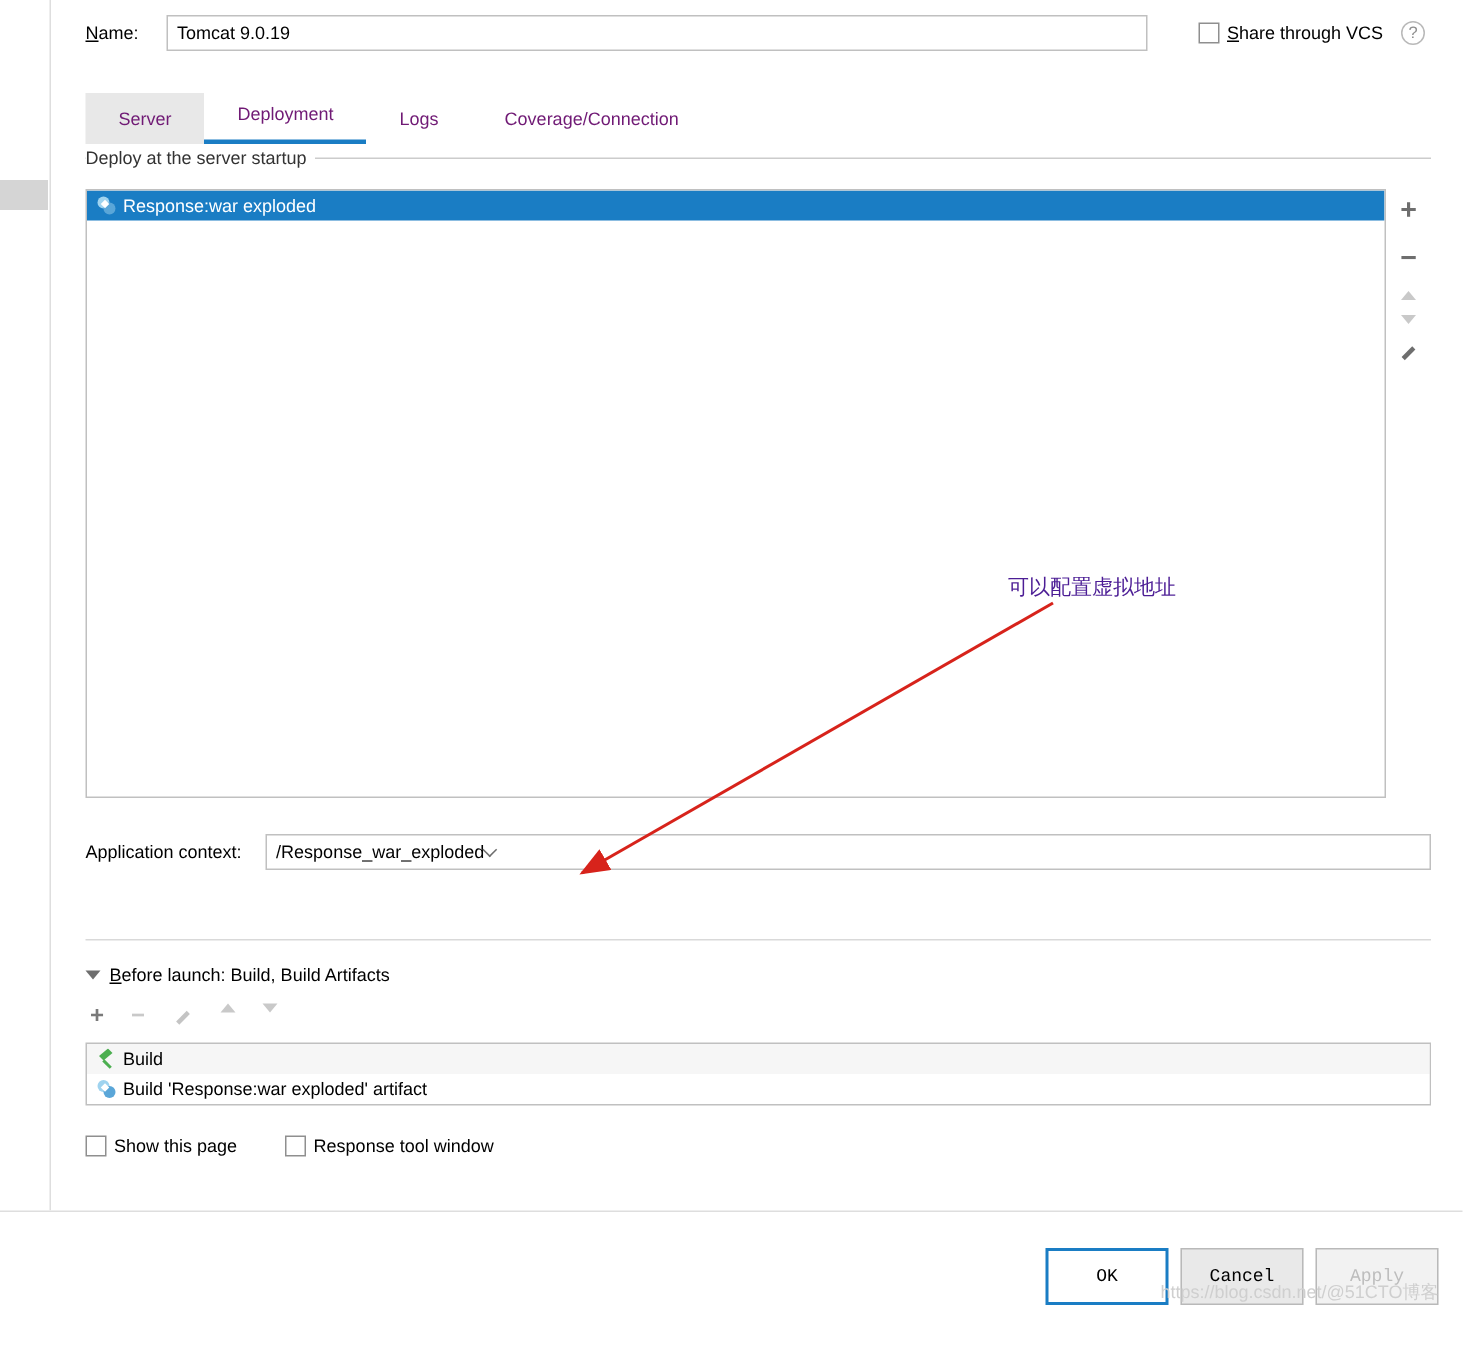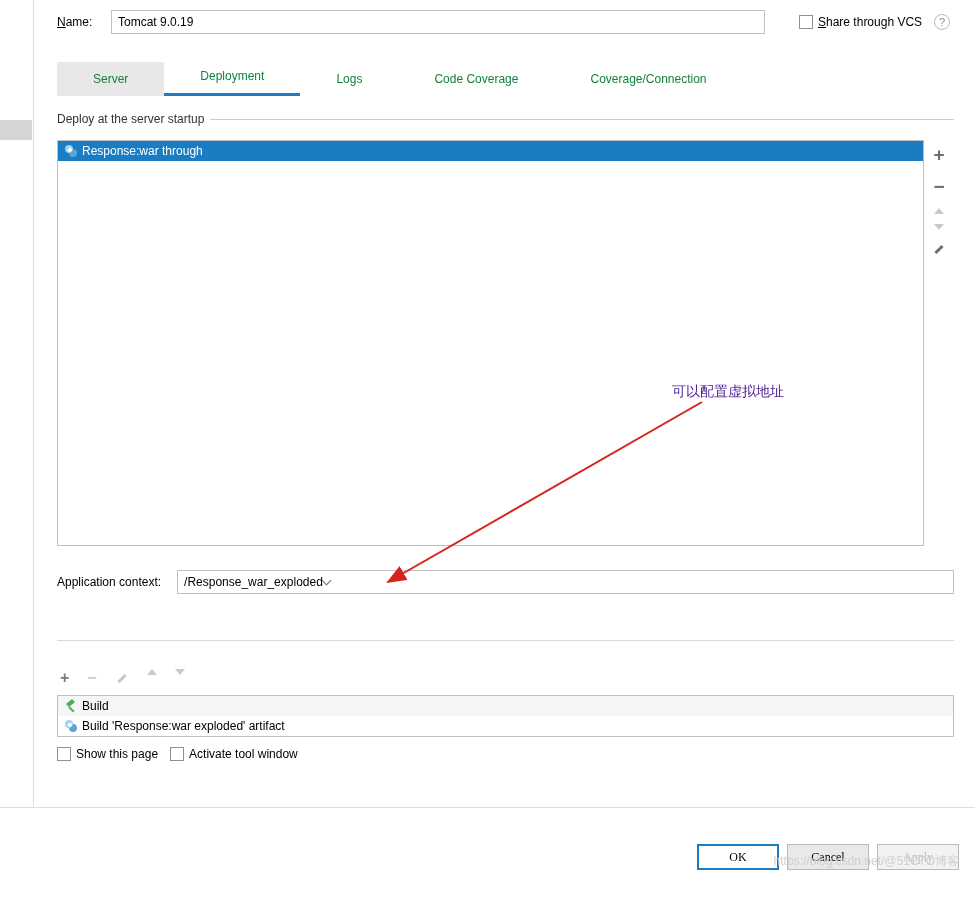--- a/index.html
+++ b/index.html
@@ -8,44 +8,44 @@
 .top-row{position:absolute;left:57px;top:8px;width:895px;height:28px;display:flex;align-items:center;gap:12px}
 .top-row .lbl{min-width:42px}
 .top-row input[type=text]{flex:0 0 654px;height:24px;border:1px solid #c0c0c0;padding:0 6px;font-family:inherit;font-size:12px}
 .chk{display:inline-flex;align-items:flex-end;gap:5px}
 .chk .box{width:14px;height:14px;border:1px solid #8f8f8f;display:inline-block;background:#fff}
 .help{width:16px;height:16px;border-radius:50%;border:1px solid #b9b9b9;color:#8f8f8f;display:inline-flex;align-items:center;justify-content:center;font-size:11px}
 .left-stub{position:absolute;left:0;top:0;width:34px;height:807px;border-right:1px solid #dedede}
 .left-stub .sel{position:absolute;left:0;top:120px;width:32px;height:20px;background:#d5d5d5}
 .panel{position:absolute;left:57px;top:56px;width:897px}
 .tabs{display:flex;align-items:flex-end;height:40px}
-.tab{padding:10px 36px;color:#15803d;cursor:default}
+.tab{padding:10px 22px;color:#701a75;cursor:default}
 .tab.active{background:#e8e8e8}
 .tab.sel{border-bottom:3px solid #1a7dc4}
-fieldset.deploy{margin:16px 0 0 0;border:1px solid #ccc;border-left:none;border-right:none;border-bottom:none;padding:14px 0 0 0;position:relative}
+fieldset.deploy{margin:2px 0 0 0;border:1px solid #ccc;border-left:none;border-right:none;border-bottom:none;padding:14px 0 0 0;position:relative}
 fieldset.deploy>legend{color:#333;padding:0 6px 0 0}
 .list-wrap{display:flex;align-items:stretch}
 .list{flex:1;height:406px;border:1px solid #c0c0c0;background:#fff;overflow:hidden}
 .row{height:20px;line-height:20px;padding:0 6px;display:flex;align-items:center;gap:4px}
 .row.sel{background:#1a7dc4;color:#fff}
 .side{width:30px;display:flex;flex-direction:column;align-items:center;gap:10px;padding:4px 0;color:#6e6e6e;font-size:19px;font-weight:bold}
 .appctx{display:flex;align-items:center;gap:16px;margin-top:24px}
 .appctx .sel-wrap{flex:1;position:relative}
 .appctx .sel-inner{width:100%;height:24px;border:1px solid #c0c0c0;background:#fff;display:flex;align-items:center;padding:0 6px;}
 .before{margin-top:46px;border-top:1px solid #d9d9d9;padding-top:16px}
 .bf-head{display:flex;align-items:center;gap:6px}
 .bf-tools{display:flex;gap:18px;margin:12px 0 8px 3px;color:#7a7a7a;font-size:16px;font-weight:bold}
 .bf-tools .dis{color:#c9c9c9}
 .bf-list{border:1px solid #c0c0c0;background:#fff}
 .bf-list .row{background:#f6f6f6}
 .bf-list .row+.row{background:#fff}
-.bf-opts{display:flex;gap:12px;margin-top:10px}
+.bf-opts{display:flex;gap:32px;margin-top:20px}
 .btm{position:absolute;left:0;top:807px;width:975px;height:89px;border-top:1px solid #dedede;background:#fff}
 .btn-row{position:absolute;right:16px;bottom:26px;display:flex;gap:8px}
-.btn{min-width:82px;height:26px;border:1px solid #b9b9b9;background:#e9e9e9;display:inline-flex;align-items:center;justify-content:center;font-family:Liberation Serif, serif;font-size:12px}
+.btn{min-width:82px;height:38px;border:1px solid #b9b9b9;background:#e9e9e9;display:inline-flex;align-items:center;justify-content:center;font-family:Liberation Mono, monospace;font-size:12px}
 .btn.primary{border:2px solid #1a7dc4;background:#fff}
 .btn.dis{color:#bdbdbd;background:#f2f2f2}
 .water{position:absolute;right:16px;bottom:26px;color:#cfcfcf;font-size:12px;pointer-events:none}
 .annot{position:absolute;color:#4c1d95;font-size:14px}
 .annot.text{left:672px;top:383px}
 svg.arrow{position:absolute;left:380px;top:398px;pointer-events:none}
 .icon-artifact{width:14px;height:14px}
 .tri{display:inline-block;width:0;height:0;border-left:5px solid transparent;border-right:5px solid transparent;border-top:6px solid #6e6e6e}
 .tri.up{border-top:none;border-bottom:6px solid #c9c9c9}
 .tri.dn{border-top:6px solid #c9c9c9}
@@ -69,35 +69,34 @@
     <span><span class="u">S</span>hare through VCS</span>
   </label>
   <span class="help">?</span>
 </div>
 
 <div class="panel">
   <div class="tabs">
     <div class="tab active">Server</div>
     <div class="tab sel">Deployment</div>
     <div class="tab">Logs</div>
-    <div class="tab">Code Coverage</div>
     <div class="tab">Coverage/Connection</div>
   </div>
 
   <fieldset class="deploy">
     <legend>Deploy at the server startup</legend>
     <div class="list-wrap">
       <div class="list">
         <div class="row sel">
           <svg class="icon-artifact" viewBox="0 0 14 14">
               <circle cx="5" cy="5" r="4" fill="#9fd3ef"></circle>
               <circle cx="9" cy="9" r="4" fill="#5aa6d8"></circle>
               <rect x="4" y="4" width="4" height="4" fill="#fff" transform="rotate(45 6 6)"></rect>
             </svg>
-          <span>Response:war through</span>
+          <span>Response:war exploded</span>
         </div>
       </div>
       <div class="side">
         <span>+</span>
         <span>−</span>
         <span class="tri up"></span>
         <span class="tri dn"></span>
         <span class="pencil"></span>
       </div>
     </div>
@@ -107,20 +106,24 @@
     <span>Application context:</span>
     <div class="sel-wrap">
       <div class="sel-inner">
         <span>/Response_war_exploded</span>
         <span class="chev"></span>
       </div>
     </div>
   </div>
 
   <div class="before">
+    <div class="bf-head">
+      <span class="tri"></span>
+      <span><span class="u">B</span>efore launch: Build, Build Artifacts</span>
+    </div>
     <div class="bf-tools">
       <span>+</span>
       <span class="dis">−</span>
       <span class="pencil dis" style="opacity:.4"></span>
       <span class="tri up"></span>
       <span class="tri dn"></span>
     </div>
     <div class="bf-list">
       <div class="row">
         <svg class="hammer" viewBox="0 0 14 14">
@@ -138,21 +141,21 @@
         <span>Build 'Response:war exploded' artifact</span>
       </div>
     </div>
     <div class="bf-opts">
       <label class="chk">
         <span class="box"></span>
         <span>Show this page</span>
       </label>
       <label class="chk">
         <span class="box"></span>
-        <span>Activate tool window</span>
+        <span>Response tool window</span>
       </label>
     </div>
   </div>
 </div>
 
 <div class="annot text">可以配置虚拟地址</div>
 <svg class="arrow" width="330" height="195">
   <defs>
       <marker id="ah" markerWidth="10" markerHeight="8" refX="9" refY="4" orient="auto">
         <polygon points="0,0 10,4 0,8" fill="#d7231b"></polygon>

